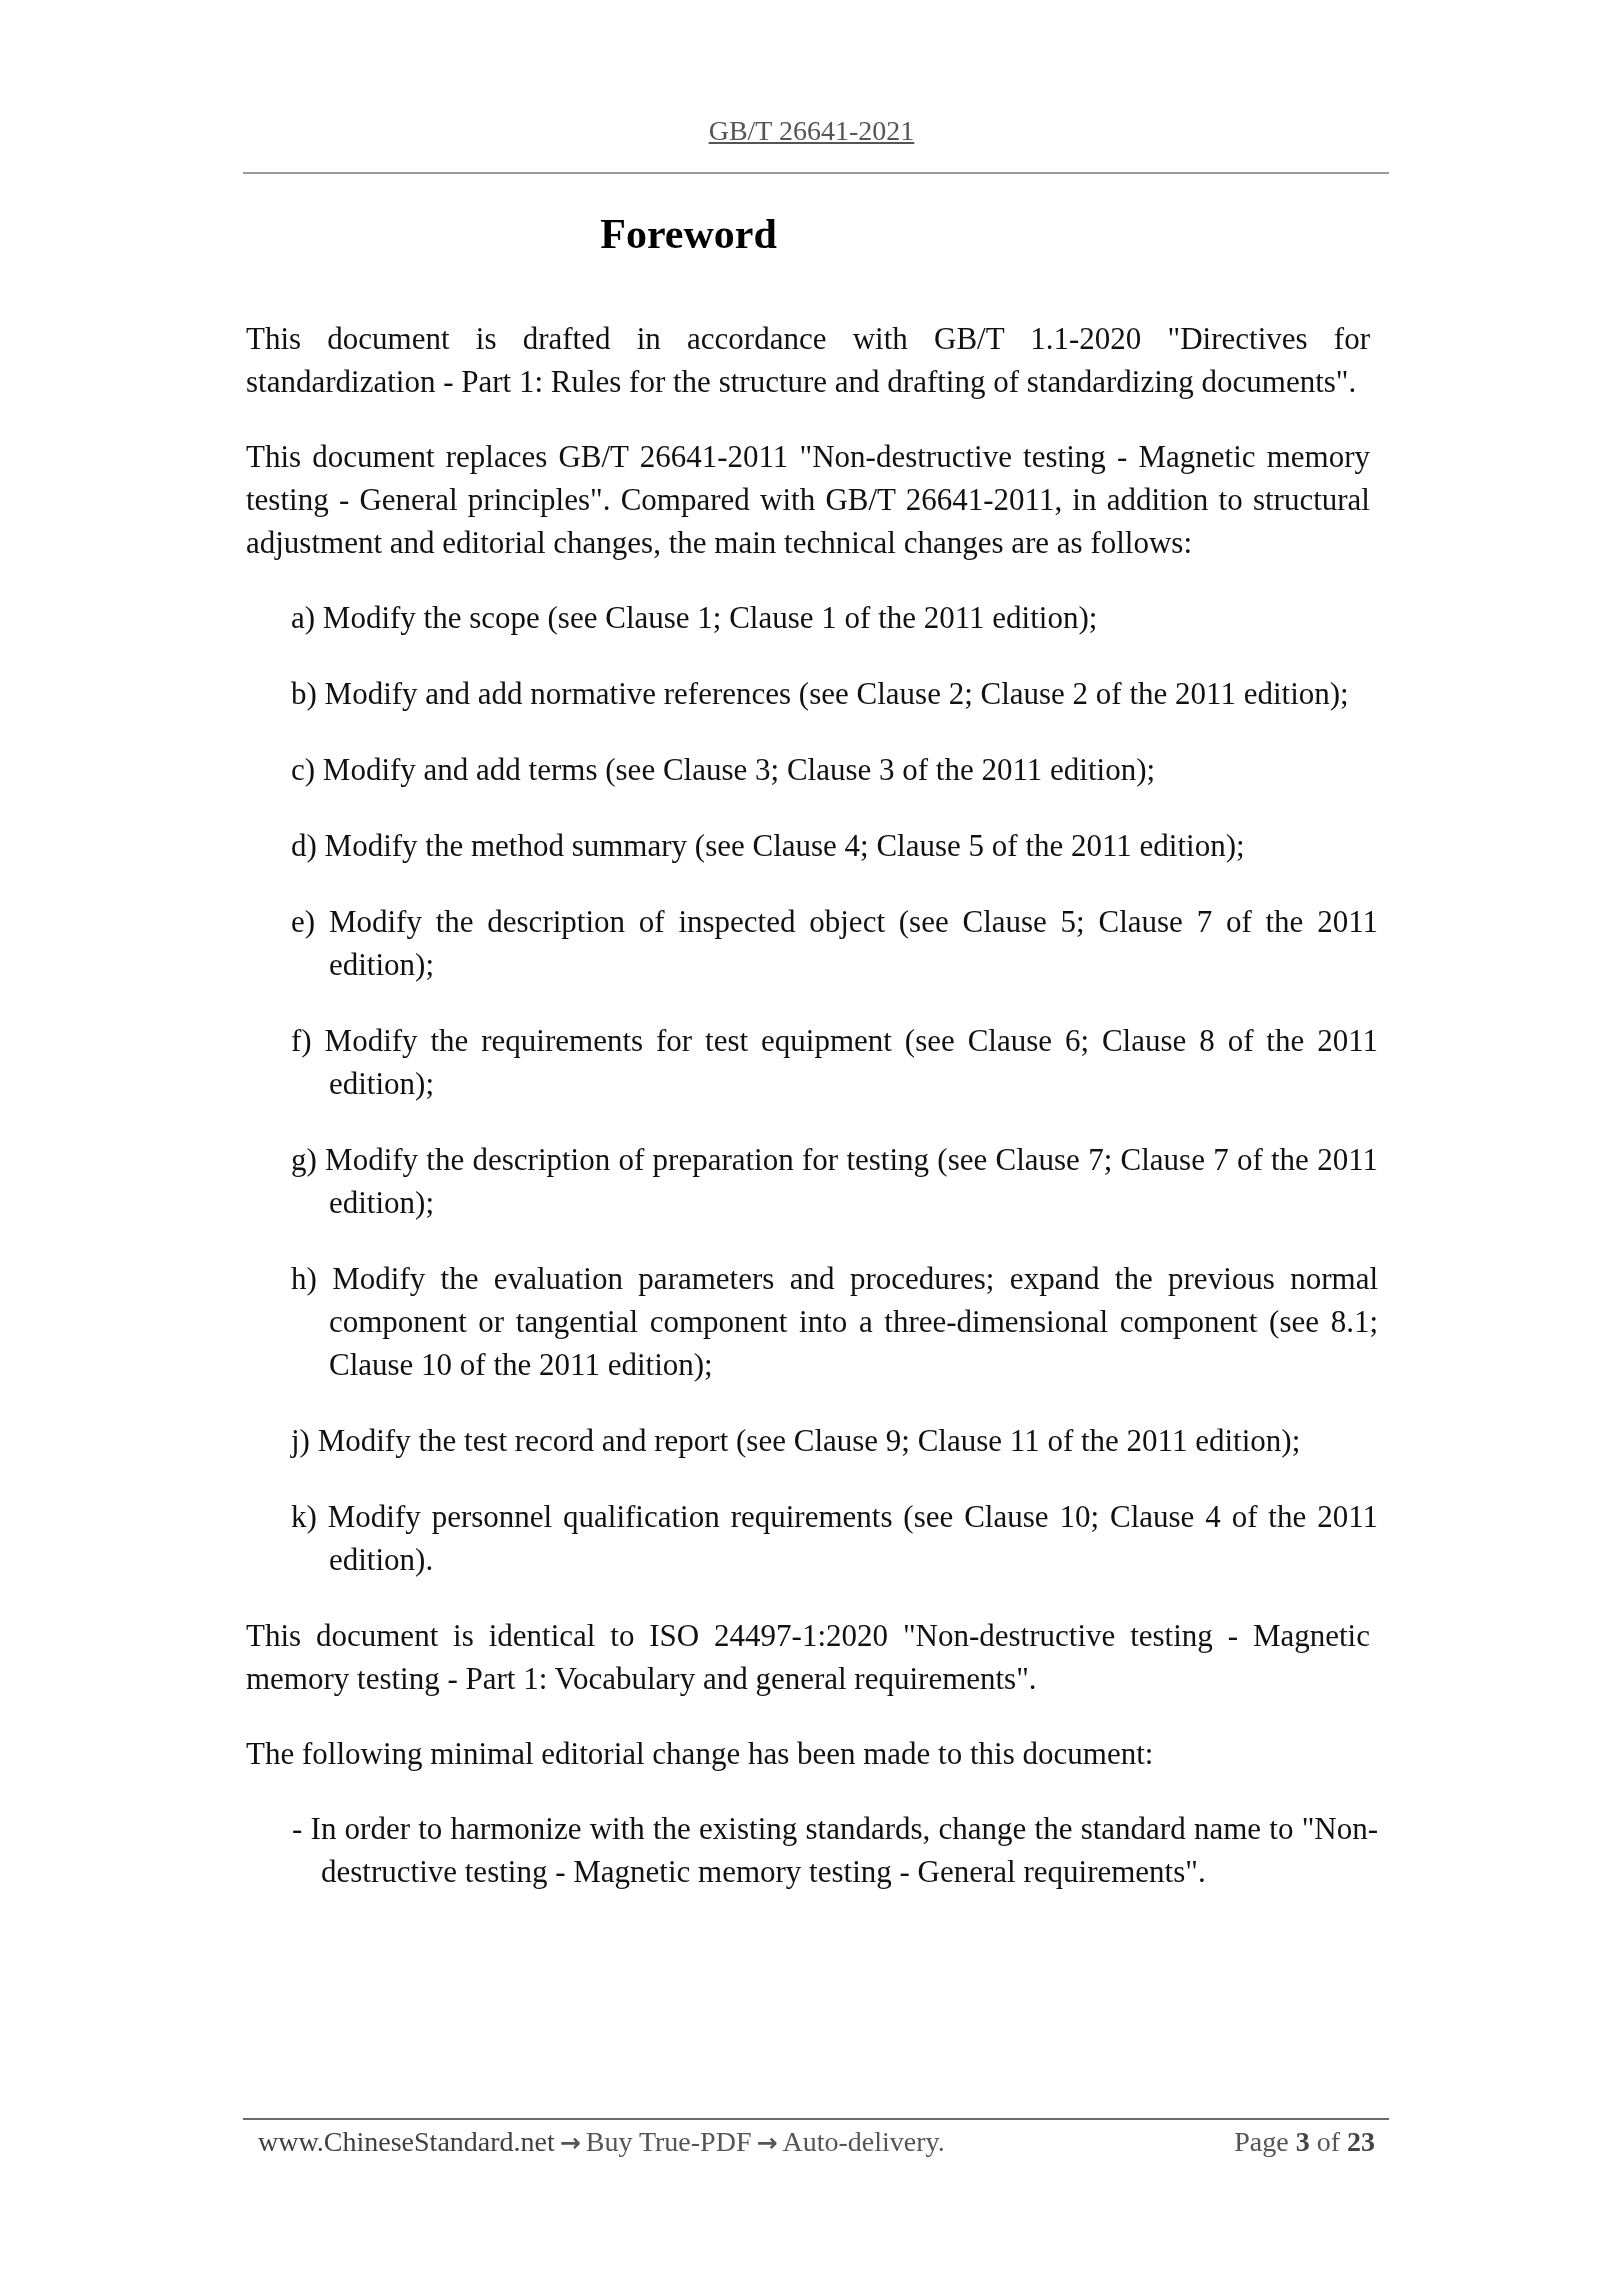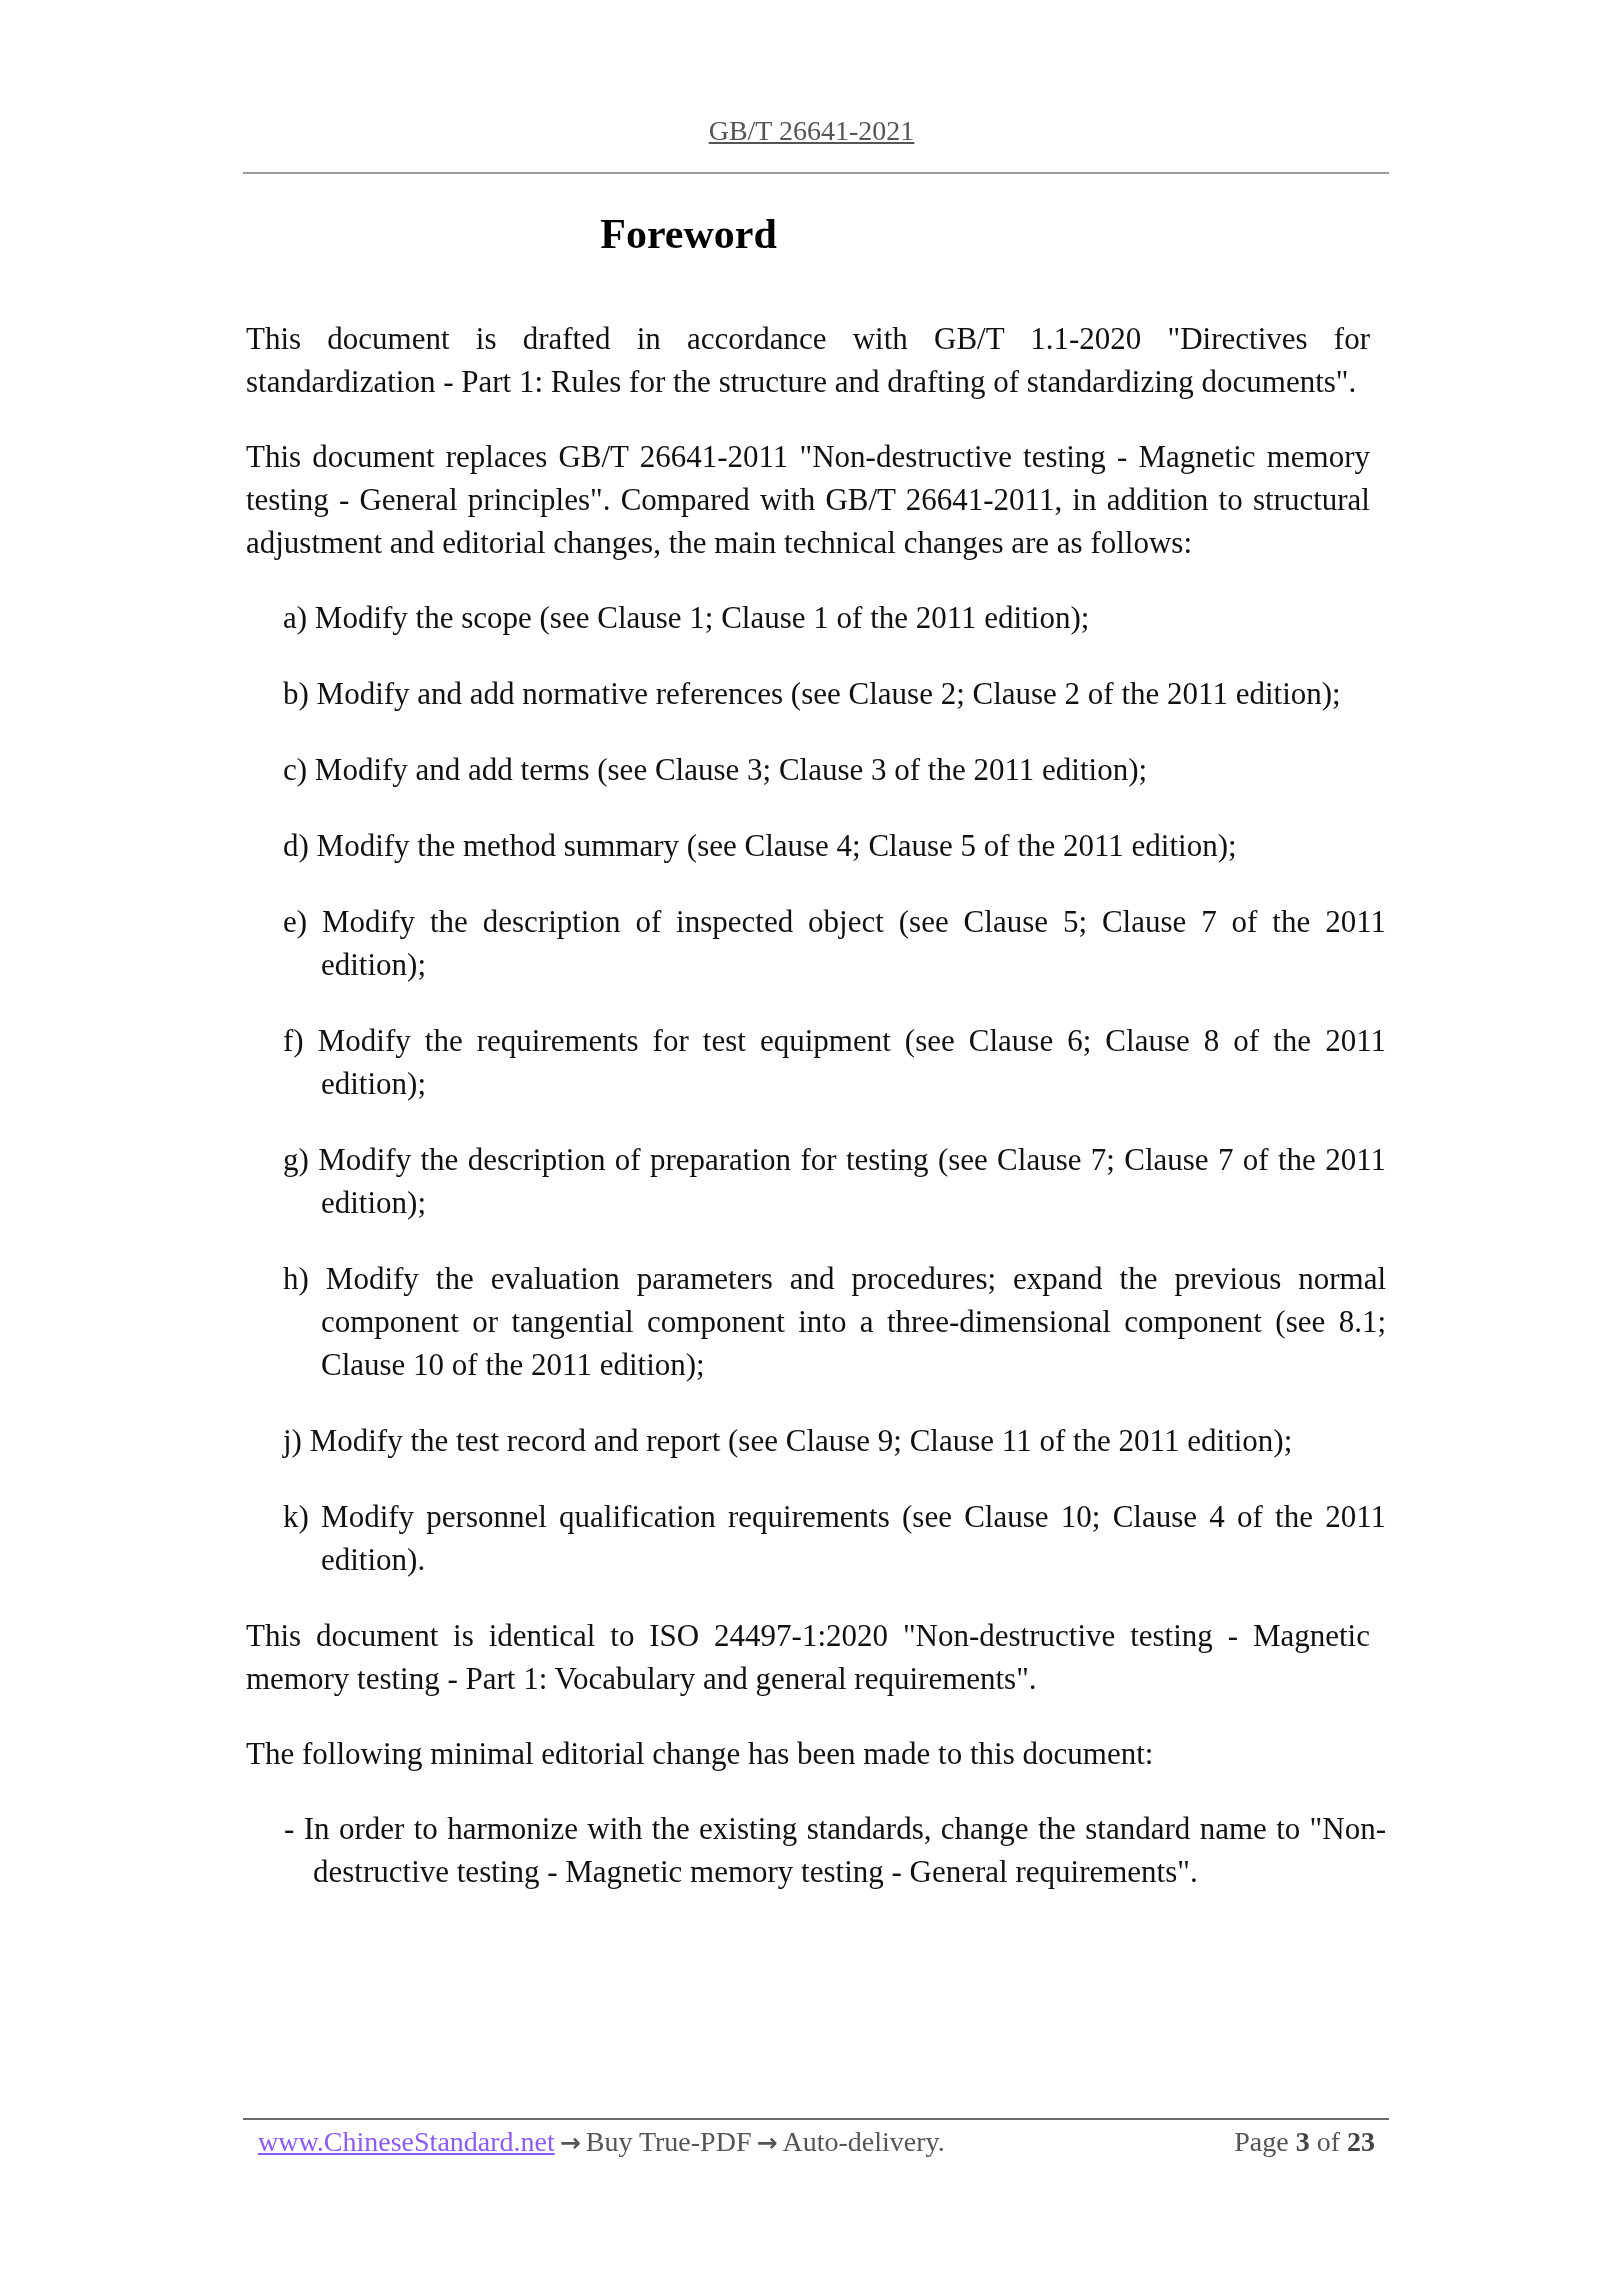--- a/index.html
+++ b/index.html
@@ -5,28 +5,28 @@
     html, body { margin: 0; padding: 0; background: #ffffff; }
     body { width: 1623px; height: 2295px; position: relative; overflow: hidden;
       font-family: "Liberation Serif", "DejaVu Serif", serif; color: #111; }
     .header-title { position: absolute; top: 115px; left: 0; width: 1623px; text-align: center;
       font-size: 28px; color: #555; text-decoration: underline; }
     .header-rule { position: absolute; top: 172px; left: 243px; width: 1146px; height: 1.7px; background: #9a9a9a; }
     .page-title { position: absolute; top: 210px; left: 0; width: 1377px; text-align: center;
       font-size: 42px; font-weight: bold; color: #000; }
     .content { position: absolute; top: 317px; left: 246px; width: 1140px; font-size: 31px; line-height: 43px; }
     .para { margin: 0 16px 32px 0; text-align: justify; text-align-last: left; }
-    .list { margin: 0; padding: 0; list-style: none; }
+    .list { margin: 8px; padding: 0; list-style: none; }
     .list-item { margin: 0 0 33px 0; padding-left: 75px; text-indent: -38px; text-align: justify; text-align-last: left; }
     .list-item .label { }
     .dash-item { margin: 0 0 32px 0; padding-left: 67px; text-indent: -29px; text-align: justify; text-align-last: left; }
     .footer-rule { position: absolute; top: 2118px; left: 243px; width: 1146px; height: 1.7px; background: #6a6a6a; }
     .footer { position: absolute; top: 2126px; left: 258px; width: 1117px; font-size: 28px; color: #555;
       display: flex; justify-content: space-between; align-items: baseline; }
-    .footer a { color: #8b5cf6; text-decoration: underline; }
+    .footer a { color: #404040; }
     .arrow { font-family: "DejaVu Sans", sans-serif; font-weight: bold; font-size: 25px; margin: 0 5px; }
     .page-info b { color: #444; }
   </style>
 </head>
 <body>
 
 <div class="header-title">GB/T 26641-2021</div>
 <div class="header-rule"></div>
 
 <h1 class="page-title" style="margin:0;">Foreword</h1>

